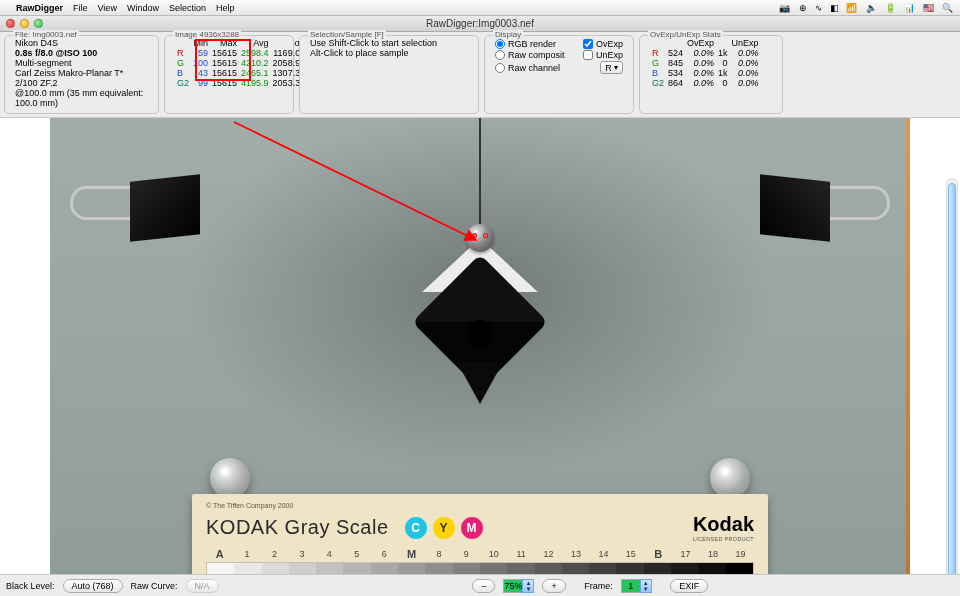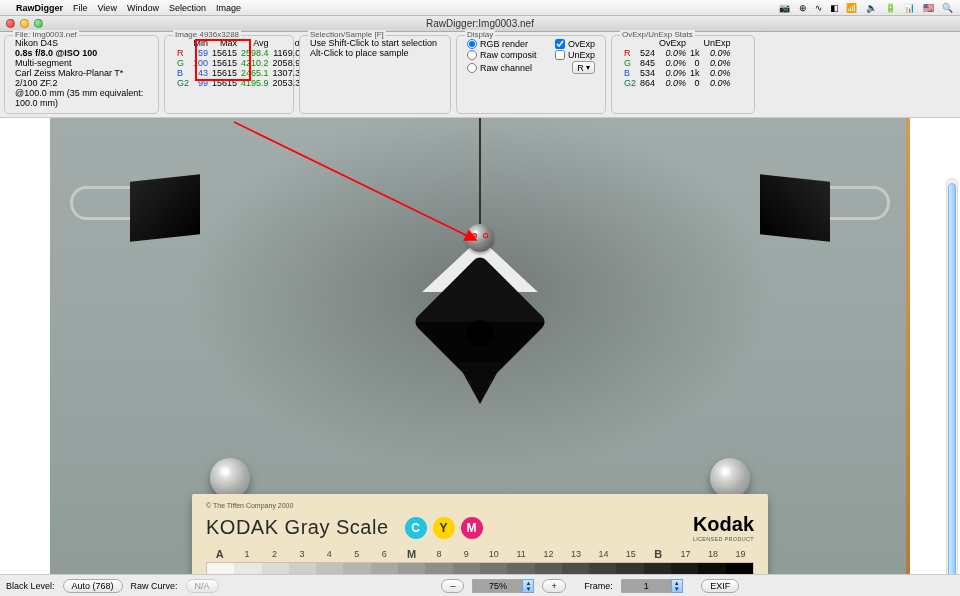--- a/index.html
+++ b/index.html
@@ -17,21 +17,21 @@
 .tl.red { background: radial-gradient(circle at 30% 30%, #ff8a80, #e33); }
 .tl.yellow { background: radial-gradient(circle at 30% 30%, #ffe082, #f5b400); }
 .tl.green { background: radial-gradient(circle at 30% 30%, #a5e8a5, #28c840); }
 .window-title { position: absolute; left: 50%; transform: translateX(-50%); color: #333; font-size: 10px; }
 
 .info-row { display: flex; gap: 5px; padding: 3px 4px 3px 4px; background: #ececec; border-bottom: 1px solid #c9c9c9; }
 .panel { border: 1px solid #c5c5c5; border-radius: 5px; background: #ececec; padding: 2px 10px 5px; position: relative; }
 .panel-title { position: absolute; top: -6px; left: 8px; font-size: 8px; color: #555; background: #ececec; padding: 0 2px; }
 .p-file { width: 155px; }
 .p-image { width: 130px; }
-.p-sel { width: 152px; }
+.p-sel { width: 180px; }
 .p-coords { width: 60px; }
 .p-disp { width: 150px; }
 .p-stats { width: 144px; }
 
 .mono { font-family: "Menlo","Monaco",monospace; font-size: 8px; }
 .tbl { display: table; border-collapse: collapse; }
 .tr { display: table-row; }
 .td { display: table-cell; padding: 0 2px; text-align: right; }
 .td.l { text-align: left; }
 .c-min { color: #1a4fcf; }
@@ -90,36 +90,36 @@
 
 .annot { position: absolute; pointer-events: none; }
 .annot .box { position: absolute; border: 2px solid #f00; }
 .vscroll { position: absolute; right: 2px; top: 60px; bottom: 20px; width: 12px; background: #f2f2f2; border: 1px solid #dcdcdc; border-radius: 7px; }
 .vscroll .thumb { position: absolute; top: 4px; bottom: 4px; left: 1px; right: 1px; background: linear-gradient(90deg,#d6ecff,#8fc6ff); border: 1px solid #7ab2ea; border-radius: 6px; }
 
 .bottom-bar { position: absolute; left: 0; right: 0; bottom: 0; height: 22px; background: #ececec; border-top: 1px solid #c9c9c9; display: flex; align-items: center; padding: 0 6px; gap: 8px; font-size: 9px; }
 .pill-btn { background: linear-gradient(#fff,#e6e6e6); border: 1px solid #aaa; border-radius: 8px; padding: 1px 8px; }
 .pill-btn.disabled { color: #9a9a9a; border-color: #cfcfcf; }
 .stepper { display: inline-flex; align-items: center; }
-.stepper .field { width: 50px; height: 14px; background: #a3a3a3; border: 1px solid #aaa; border-right: none; text-align: center; line-height: 12px; }
+.stepper .field { width: 19px; height: 14px; background: #22c55e; border: 1px solid #aaa; border-right: none; text-align: center; line-height: 12px; }
 .stepper .arrows { width: 12px; height: 14px; background: linear-gradient(#cfe5ff,#8fc6ff); border: 1px solid #6fa6de; display: flex; flex-direction: column; }
 .stepper .arrows span { flex: 1; font-size: 6px; text-align: center; line-height: 6px; color: #234; }
 .spacer { flex: 1; }
 </style>
 </head>
 <body>
 
 <div class="mac-menubar">
   <span class="apple"></span>
   <span class="app-name menu-item">RawDigger</span>
   <span class="menu-item">File</span>
   <span class="menu-item">View</span>
   <span class="menu-item">Window</span>
   <span class="menu-item">Selection</span>
-  <span class="menu-item">Image</span>
+  <span class="menu-item">Help</span>
   <span class="right">
     <span>📷</span>
     <span>⊕</span>
     <span>∿</span>
     <span>◧</span>
     <span>📶</span>
     <span>🔈</span>
     <span>🔋</span>
     <span>📊</span>
     <span>🇺🇸</span>

